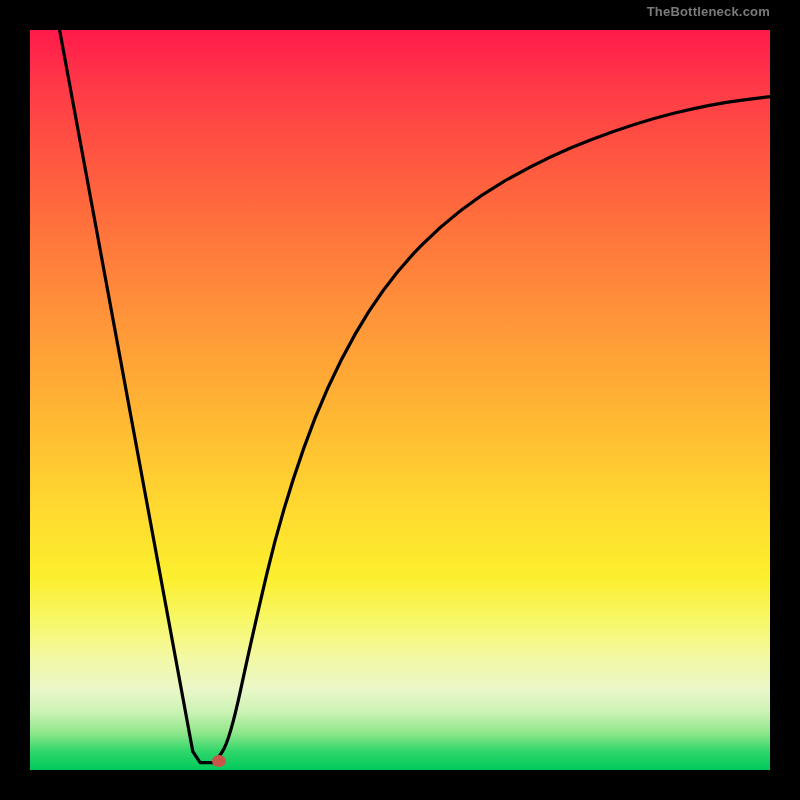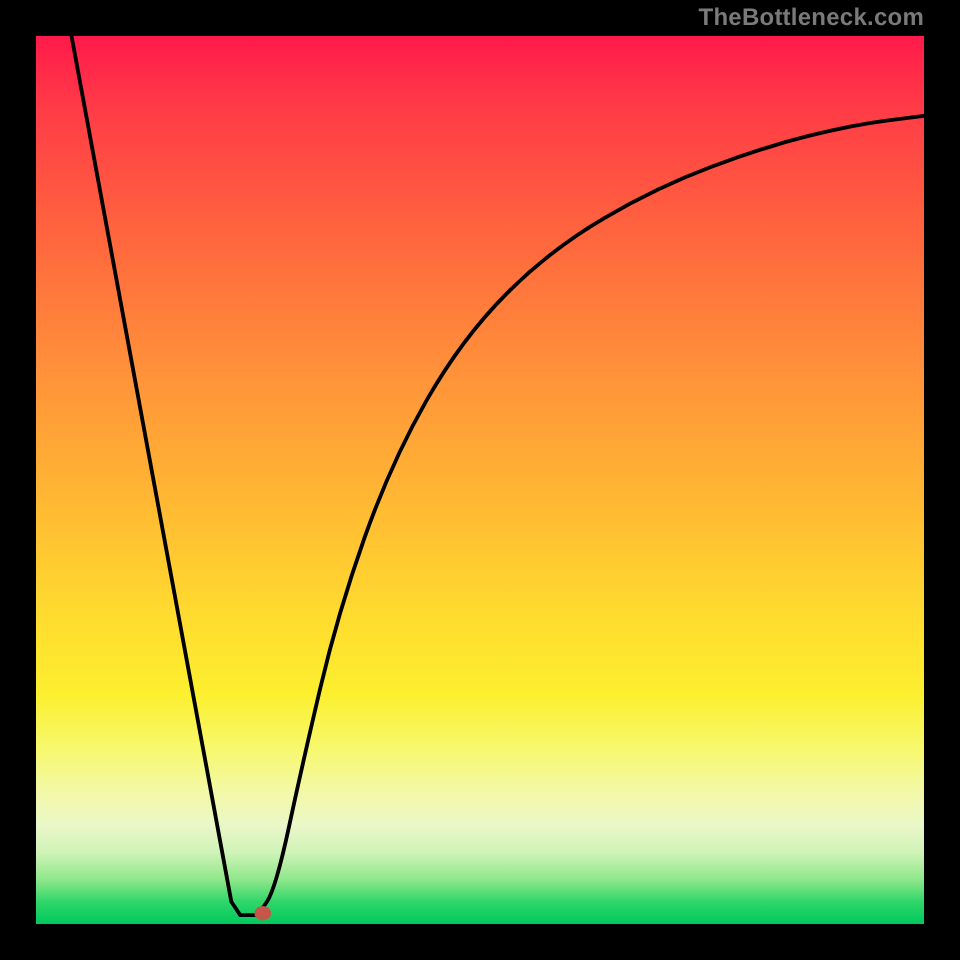--- a/index.html
+++ b/index.html
@@ -41,21 +41,21 @@
       #cef3b7 92%,
       #8fe78a 95%,
       #2fd66a 97.5%,
       #00c95c 100%
     );
   }
   .watermark {
     position: absolute;
     top: 4px;
     right: 30px;
-    font-size: 20px;
+    font-size: 13px;
     font-weight: 600;
     color: #7a7a7a;
     letter-spacing: 0.2px;
   }
   svg.curve {
     position: absolute;
     top: 0;
     left: 0;
     width: 740px;
     height: 740px;

